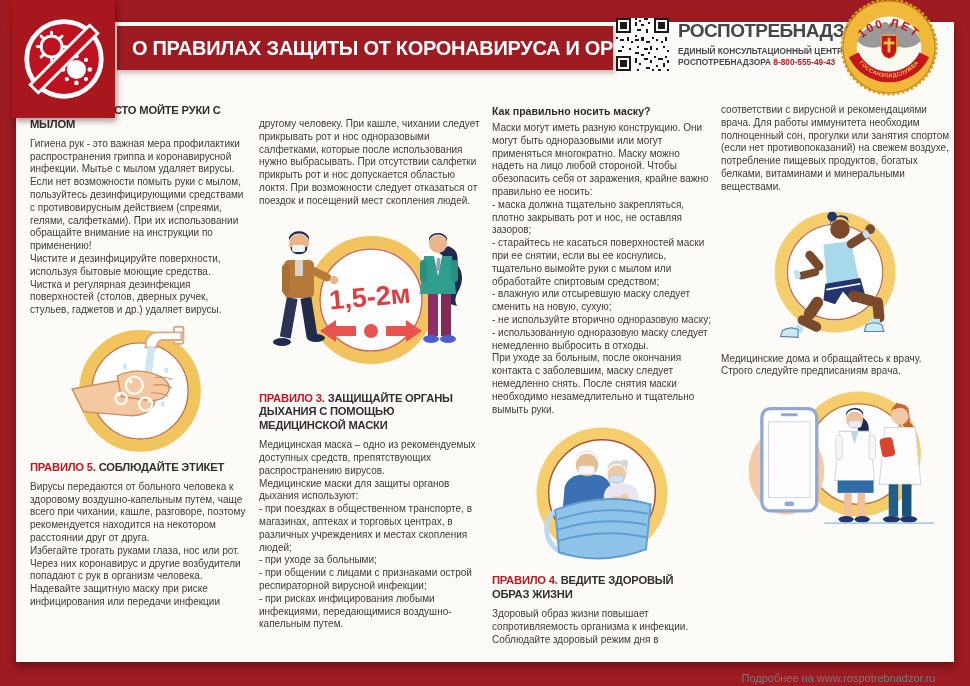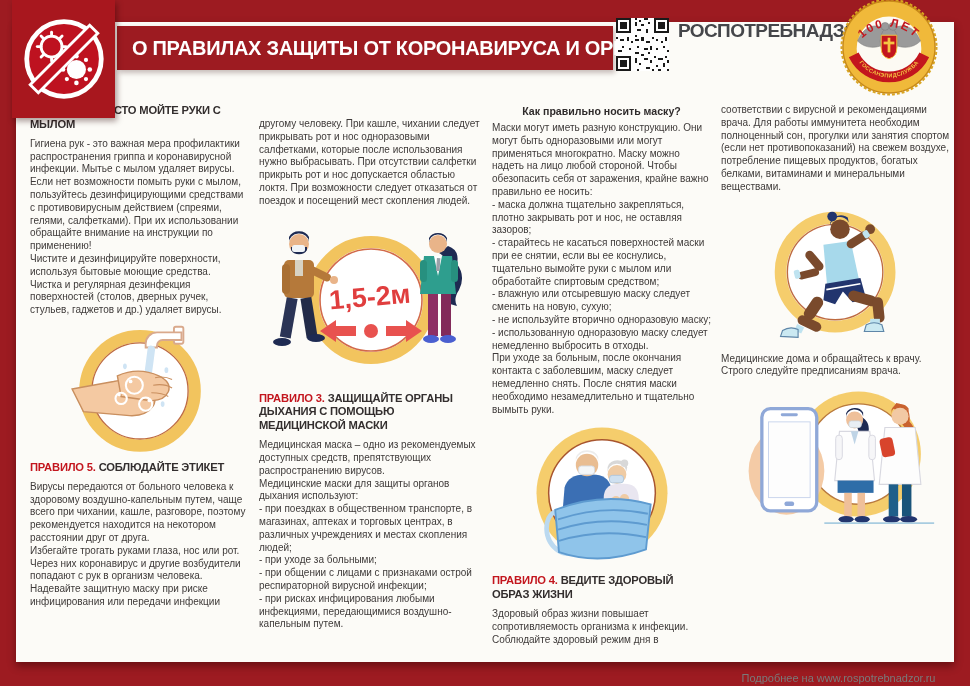--- a/index.html
+++ b/index.html
@@ -33,21 +33,21 @@
   .agency-name{font-size:19px;font-weight:bold;color:#45464A;letter-spacing:-0.6px;white-space:nowrap;}
   .agency-sub{margin-top:4px;font-size:8.3px;font-weight:bold;color:#45464A;line-height:1.3;white-space:nowrap;}
   .agency-sub .phone{color:#C3161E;}
   .emblem{position:absolute;left:840px;top:-2px;width:98px;height:98px;}
   
   .cols{
     position:absolute;left:30px;top:104px;right:14px;bottom:2px;
     display:flex;gap:10px;overflow:hidden;
   }
   .col{overflow:hidden;display:flex;flex-direction:column;}
-  .c1{width:219px;}.c2{width:223px;}.c3{width:219px;align-items:center;}.c4{flex:1;}
+  .c1{width:219px;}.c2{width:223px;}.c3{width:219px;}.c4{flex:1;}
   .rule-head{font-size:11.2px;font-weight:bold;line-height:1.24;margin:0 0 3px;color:#332E2E;letter-spacing:-0.2px;}
   .rule-head .red{color:#C3161E;}
   .howto-head{font-size:10.6px;font-weight:bold;margin:1px 0 2px;color:#2F2B2B;}
   p.body{font-size:10px;line-height:1.28;color:#3E3A39;white-space:pre-line;margin:3px 0 6px;}
   .illu{align-self:center;flex-shrink:0;}
   .footer-note{margin-top:auto;padding-top:4px;font-size:11px;color:#7A7A7A;text-align:center;}
   .mt6{margin-top:6px;}
 </style>
 </head>
 <body>
@@ -109,20 +109,25 @@
       <rect x="2" y="2" width="3" height="3"></rect>
         <rect x="20" y="2" width="3" height="3"></rect>
         <rect x="2" y="20" width="3" height="3"></rect>
       <path d="M9,0h1v1h-1z M11,1h1v1h-1z M13,0h2v1h-2z M9,2h1v2h-1z M12,3h1v1h-1z M15,2h1v1h-1z M10,5h2v1h-2z M14,5h1v2h-1z M9,8h1v1h-1z M0,9h1v1h-1z M2,10h2v1h-2z M5,9h1v2h-1z M7,11h1v1h-1z M3,13h1v1h-1z M1,15h2v1h-2z M6,14h1v1h-1z M9,10h2v1h-2z M12,9h1v2h-1z M14,11h2v1h-2z M17,9h1v1h-1z M19,10h1v1h-1z M21,11h1v1h-1z M23,9h1v2h-1z M10,13h1v1h-1z M13,14h2v1h-2z M16,13h1v2h-1z M19,14h1v1h-1z M22,13h1v1h-1z M24,15h1v1h-1z M9,16h2v1h-2z M12,17h1v1h-1z M15,16h1v1h-1z M9,19h1v2h-1z M11,21h1v1h-1z M13,19h2v1h-2z M16,20h1v1h-1z M18,18h1v1h-1z M20,19h2v1h-2z M23,18h1v1h-1z M19,22h1v1h-1z M22,21h1v2h-1z M14,23h2v1h-2z M10,24h1v1h-1z M17,24h1v1h-1z M24,24h1v1h-1z M20,24h1v1h-1z M24,20h1v1h-1z"></path>
     </g>
   </svg>
 </div>
 
 <div class="agency">
   <div class="agency-name">РОСПОТРЕБНАДЗОР</div>
+  <div class="agency-sub">
+    <span>ЕДИНЫЙ КОНСУЛЬТАЦИОННЫЙ ЦЕНТР</span><br>
+    <span>РОСПОТРЕБНАДЗОРА</span>
+    <span class="phone">8-800-555-49-43</span>
+  </div>
 </div>
 
 <div class="emblem">
   <svg width="98" height="98" viewBox="0 0 100 100">
     <defs>
       <path id="arcTop" d="M14,58 A37,37 0 0 1 86,58"></path>
       <path id="arcBot" d="M16,60 A38,38 0 0 0 84,60"></path>
     </defs>
     <circle cx="50" cy="50" r="48.5" fill="none" stroke="#D9A520" stroke-width="2" stroke-dasharray="3 2"></circle>
     <circle cx="50" cy="50" r="47" fill="#F0B93A" stroke="#C88A18" stroke-width="1.5"></circle>

